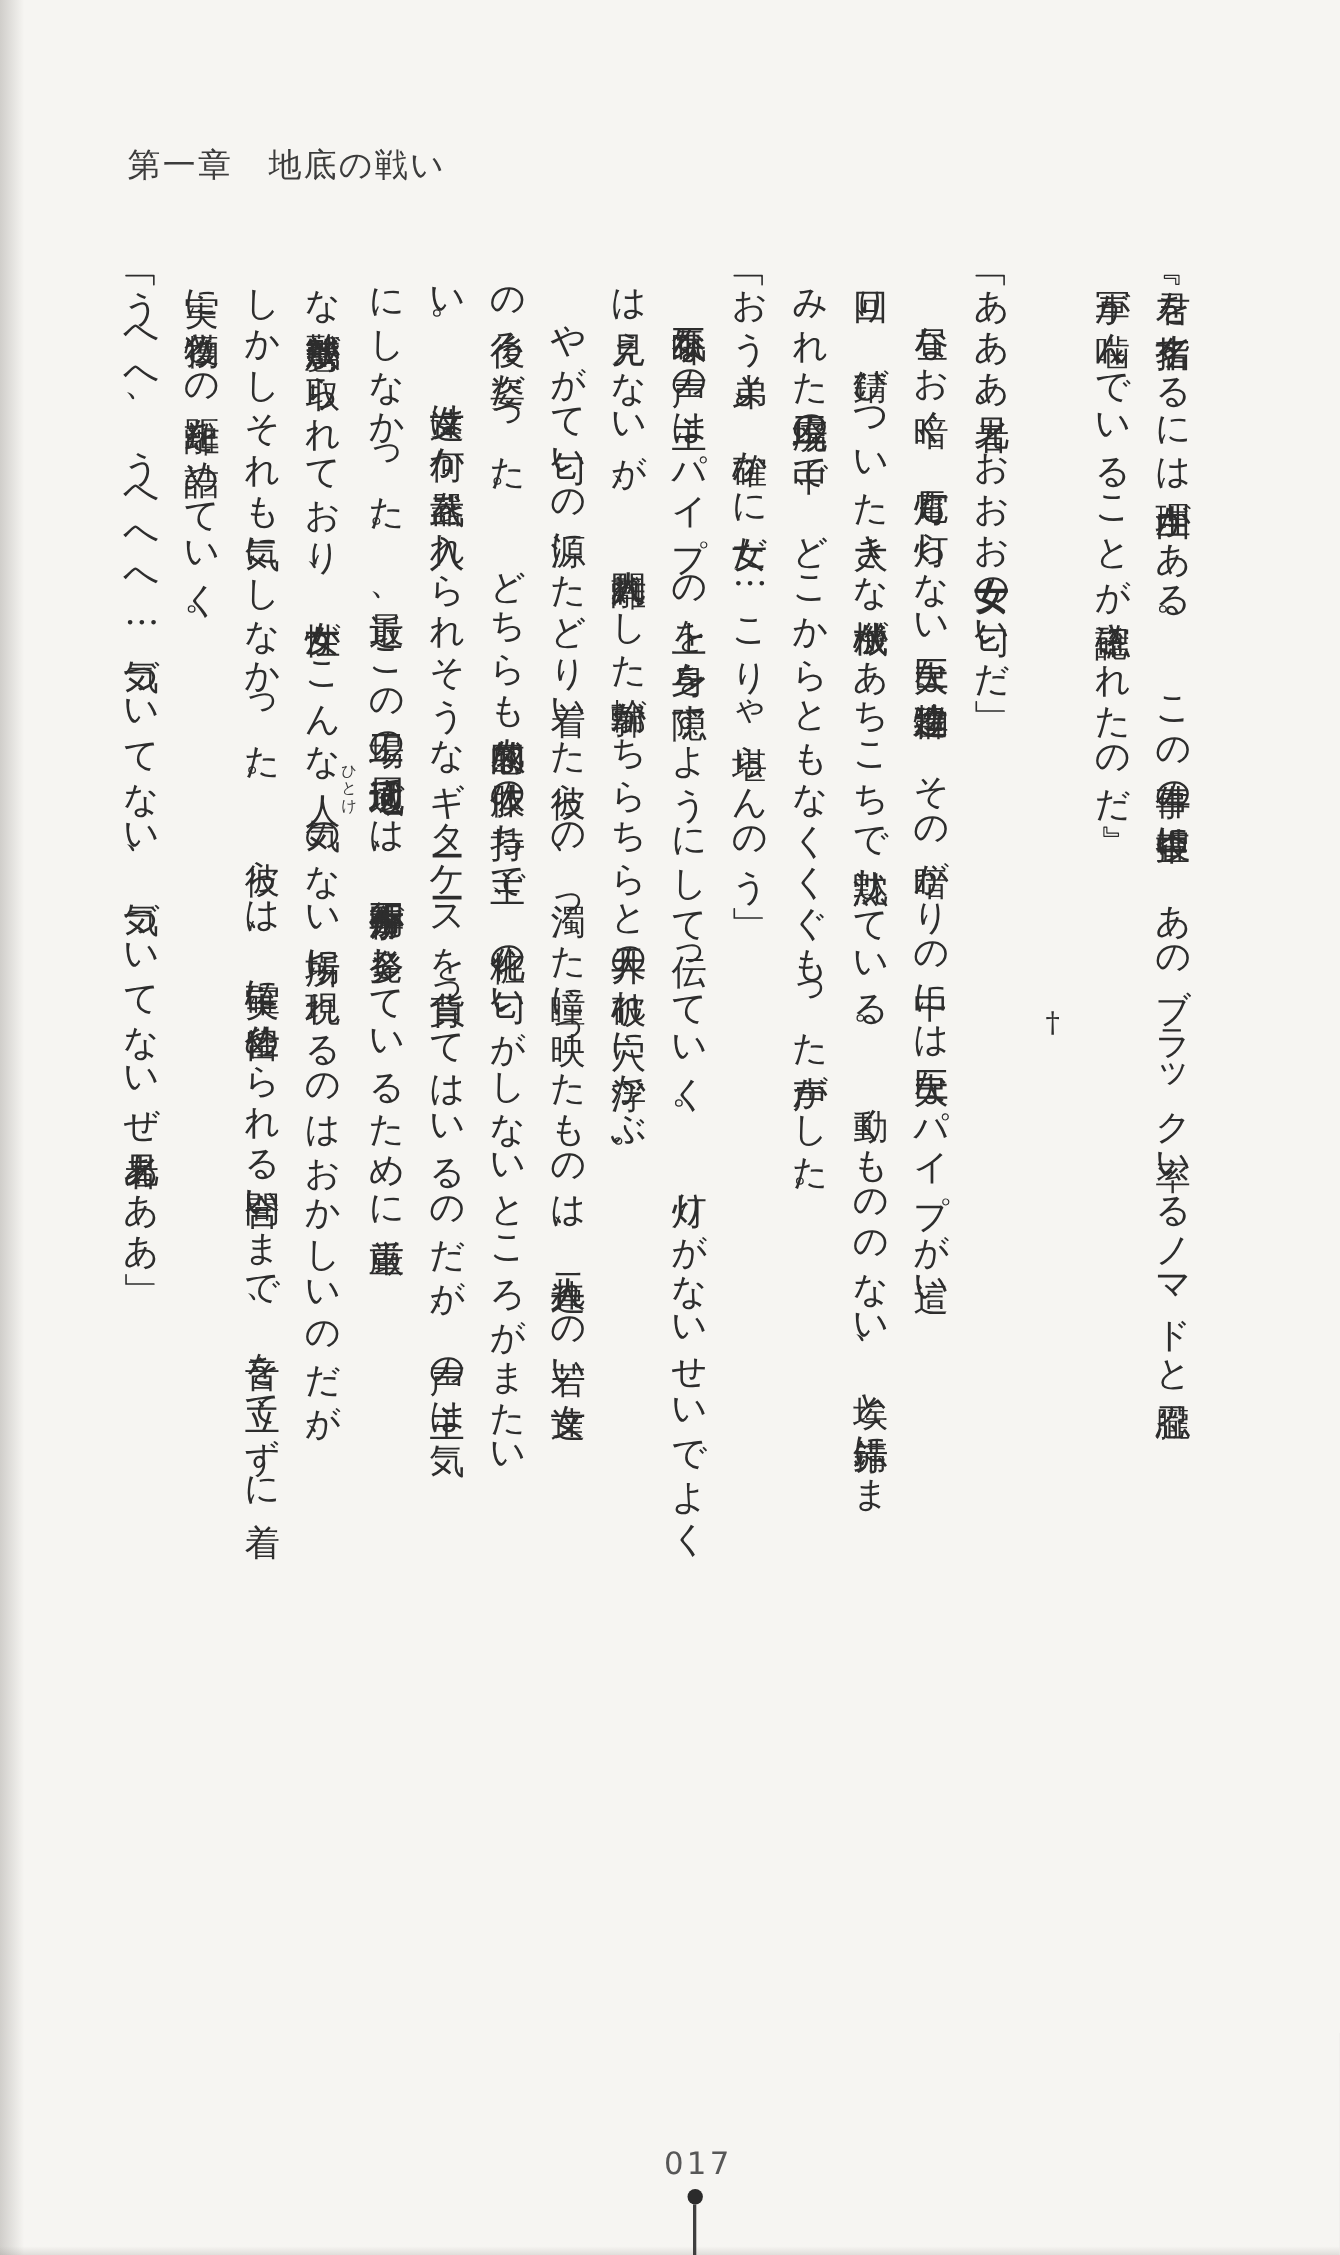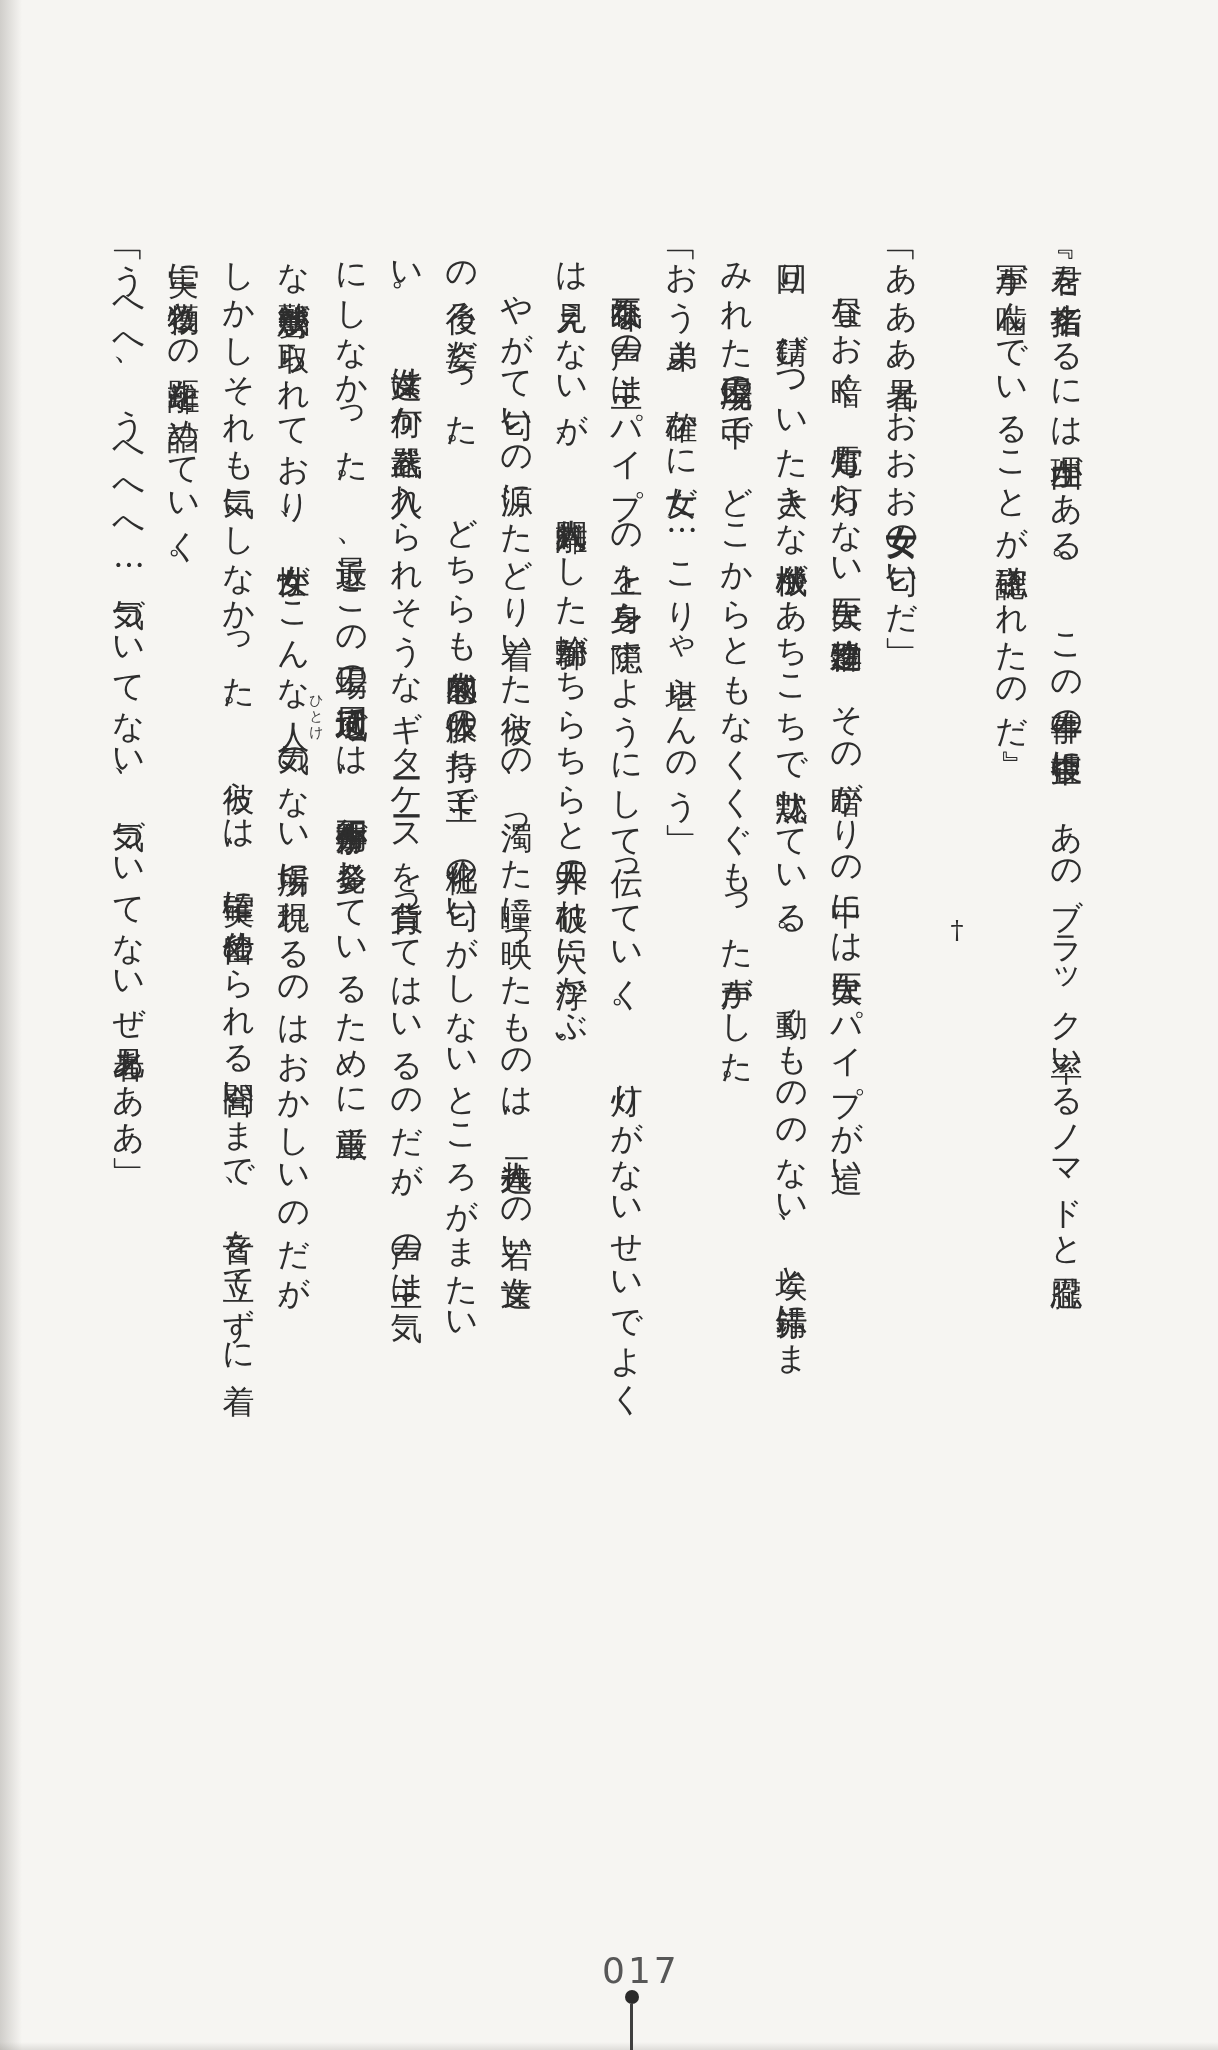--- a/index.html
+++ b/index.html
@@ -33,42 +33,43 @@
     text-orientation:upright;
   }
   .tcol{height:100%;}
   .tcol ruby rt{font-size:14px;letter-spacing:0;color:#3a3a3a;}
   .dagger{
     text-align:center;
     font-size:26px;color:#2d2d2d;
   }
   .page-number{
     position:absolute;left:602px;top:1950px;width:64px;
-    text-align:left;
+    text-align:right;
     font-family:"DejaVu Sans","Liberation Sans",sans-serif;
-    font-size:36px;letter-spacing:3px;color:#575757;
+    font-size:28px;letter-spacing:3px;color:#575757;
   }
   .footer-dot{
     position:absolute;left:625px;top:1990px;
     width:14px;height:14px;border-radius:50%;
     background:#2b2b2b;
   }
   .footer-line{
     position:absolute;left:630px;top:2004px;
     width:3px;height:46px;
     background:#3f3f3f;
   }
 </style>
 </head>
 <body>
 
 <div class="page">
   <div class="edge-shadow-left"></div>
   <div class="edge-shadow-bottom"></div>
 
+  <div class="chapter-header">第一章　地底の戦い</div>
 
   <div class="text-block">
       <div class="tcol">『君を指名するには理由がある。　この事件の捜査中に、あのブラック率いるノマドと朧忍</div>
       <div class="tcol">軍が噛んでいることが確認されたのだ』</div>
       <div class="tcol dagger">†</div>
       <div class="tcol">「あああ兄者、おおお女女女の匂いだ」</div>
       <div class="tcol">　昼なお暗く、電灯も灯らない巨大な建造物群。　その暗がりの中には巨大なパイプが這い</div>
       <div class="tcol">回り、錆びついた大きな機械があちこちで沈黙している。　動くもののない、埃と赤錆にま</div>
       <div class="tcol">みれた廃工場の中で、どこからともなくくぐもった声がした。</div>
       <div class="tcol">「おう弟よ、確かに女だ…こりゃ堪らんのう」</div>

